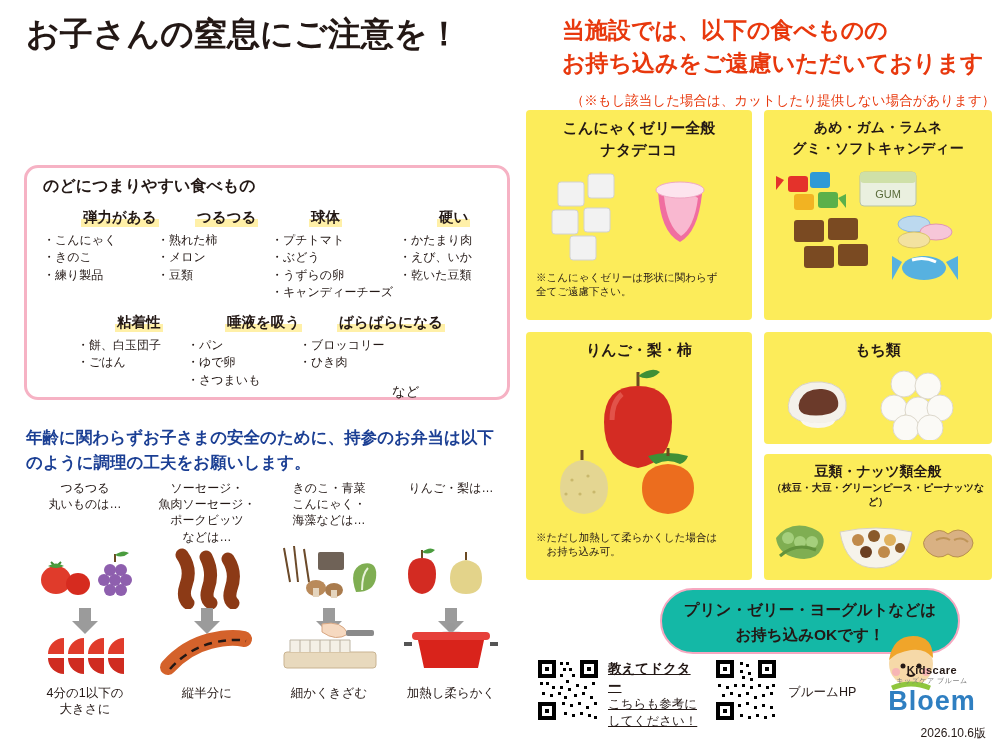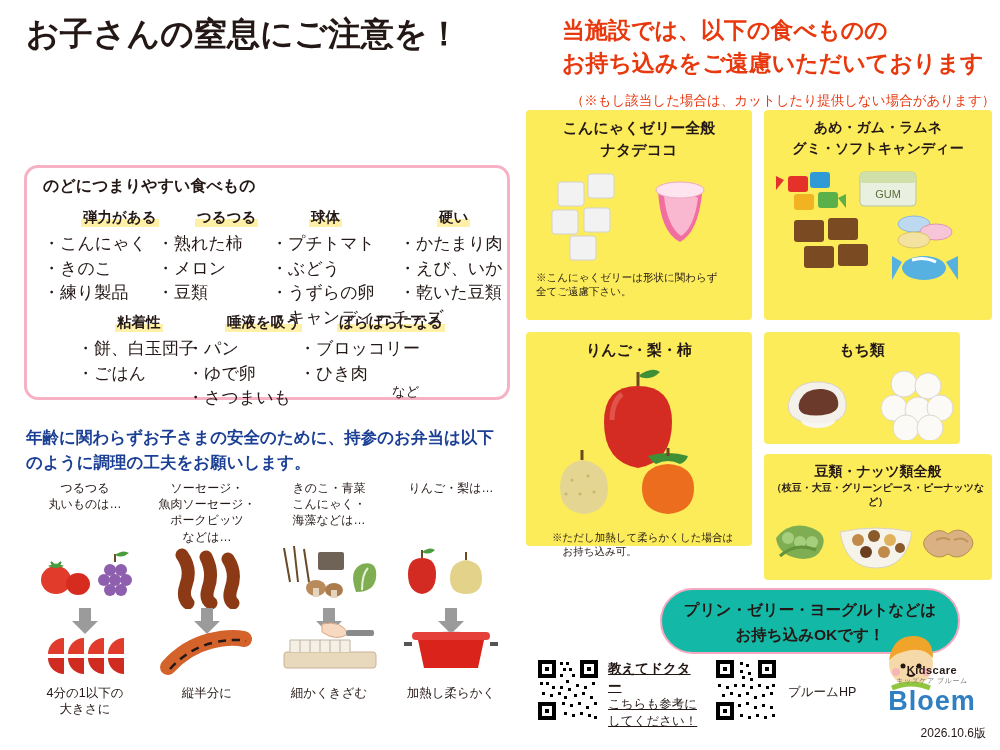--- a/index.html
+++ b/index.html
@@ -35,21 +35,21 @@
     font-size:16px; font-weight:bold;
   }
   .cat { position:absolute; }
   .cat .hl {
     display:inline-block; font-weight:bold; font-size:14.5px;
     background:linear-gradient(transparent 58%, #fff0a8 58%);
     padding:0 2px;
     margin-left:38px;
   }
   .cat ul { margin:5px 0 0 0; padding:0; list-style:none; }
-  .cat li { font-size:17px; line-height:1.45; white-space:nowrap; }
+  .cat li { font-size:12px; line-height:1.45; white-space:nowrap; }
   .cat li:before { content:"・"; }
 
   .nado { position:absolute; left:392px; top:383px; font-size:13.5px; }
 
   
   .blue-head {
     position:absolute; left:26px; top:425px; width:480px;
     font-size:16.5px; font-weight:bold; color:#1b3f94; line-height:1.5;
   }
 
@@ -395,21 +395,21 @@
 
         <g>
           <ellipse cx="160" cy="104" rx="22" ry="12" fill="#57b1e0"></ellipse>
           <path d="M148 96 q12 -4 24 2" stroke="#fff" stroke-width="3" fill="none"></path>
           <path d="M138 98 l-10 -6 l0 24 z" fill="#57b1e0"></path>
           <path d="M182 98 l12 -6 l0 24 z" fill="#57b1e0"></path>
         </g>
       </svg>
     </div>
 
-    <div class="ybox" style="left:0px; top:222px; width:226px; height:214px;">
+    <div class="ybox" style="left:0px; top:222px; width:226px; height:248px;">
       <div class="t">りんご・梨・柿</div>
       <svg width="226" height="160" viewBox="0 0 226 160" style="position:absolute; top:36px; left:0;">
 
         <path d="M112 18 q-34 0 -34 36 q0 40 34 46 q34 -6 34 -46 q0 -36 -34 -36z" fill="#d42c23"></path>
         <path d="M96 26 q-10 8 -10 26" stroke="#f07a70" stroke-width="5" fill="none" opacity="0.5"></path>
         <path d="M112 18 l0 -14" stroke="#6b4a22" stroke-width="3"></path>
         <path d="M112 8 q14 -10 22 -4 q-10 10 -22 4" fill="#3f8f36"></path>
 
         <path d="M56 92 q-22 4 -22 28 q0 24 24 26 q24 -2 24 -26 q0 -24 -26 -28z" fill="#e4d692"></path>
         <path d="M56 92 l0 -10" stroke="#6b4a22" stroke-width="3"></path>
@@ -418,25 +418,25 @@
             <circle cx="62" cy="108" r="1.6"></circle>
             <circle cx="54" cy="126" r="1.6"></circle>
             <circle cx="68" cy="124" r="1.6"></circle>
             <circle cx="40" cy="126" r="1.6"></circle>
           </g>
 
         <path d="M142 96 q-26 2 -26 24 q0 24 26 26 q26 -2 26 -26 q0 -22 -26 -24z" fill="#ec6d1e"></path>
         <path d="M130 96 q12 -6 24 0 q6 -2 8 -8 q-20 -6 -40 0 q4 6 8 8z" fill="#3f8f36"></path>
         <path d="M142 88 l0 -8" stroke="#6b4a22" stroke-width="3"></path>
       </svg>
-      <div class="note" style="top:198px; white-space:pre-line;margin-left:16px;">※ただし加熱して柔らかくした場合は
+      <div class="note" style="top:198px; white-space:pre-line;">※ただし加熱して柔らかくした場合は
 　お持ち込み可。</div>
     </div>
 
-    <div class="ybox" style="left:238px; top:222px; width:196px; height:112px;">
+    <div class="ybox" style="left:238px; top:222px; width:228px; height:112px;">
       <div class="t">もち類</div>
       <svg width="228" height="76" viewBox="0 0 228 76" style="position:absolute; top:32px; left:0;">
 
         <path d="M34 56 q-14 -6 -8 -22 q8 -18 32 -16 q22 2 24 20 q2 16 -14 20 q-18 4 -34 -2z" fill="#f4f1ea" stroke="#d9d3c6"></path>
         <path d="M40 50 q-8 -4 -4 -14 q6 -12 22 -11 q14 1 16 12 q2 10 -10 13 q-12 3 -24 0z" fill="#6b3a2a"></path>
         <path d="M36 56 q18 6 36 0 q-4 8 -18 8 q-14 0 -18 -8z" fill="#f8f6f0"></path>
 
         <g fill="#fbfaf6" stroke="#ddd8cc">
           <circle cx="140" cy="20" r="13"></circle>
           <circle cx="164" cy="22" r="13"></circle>

